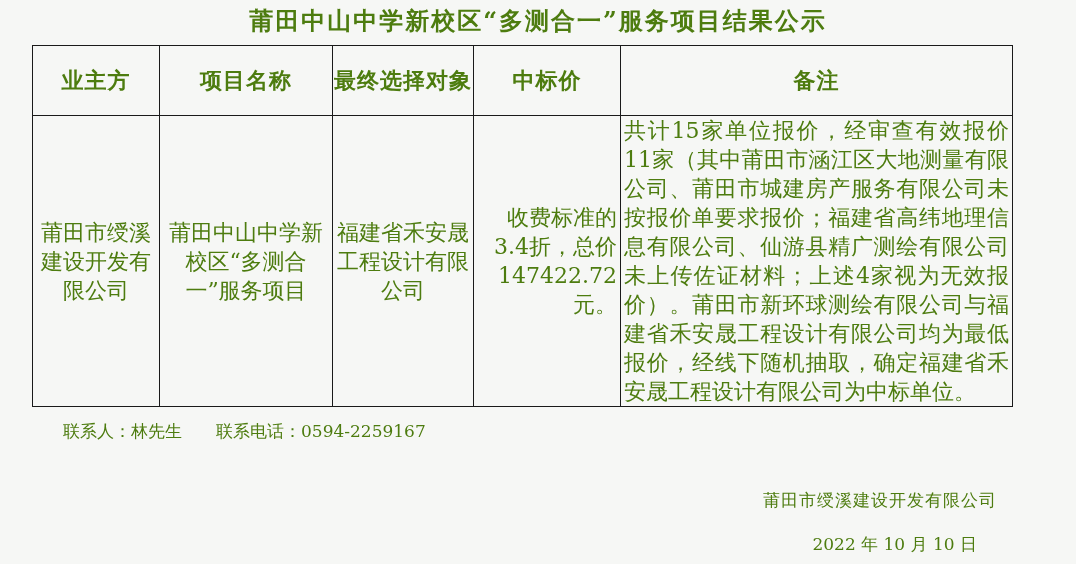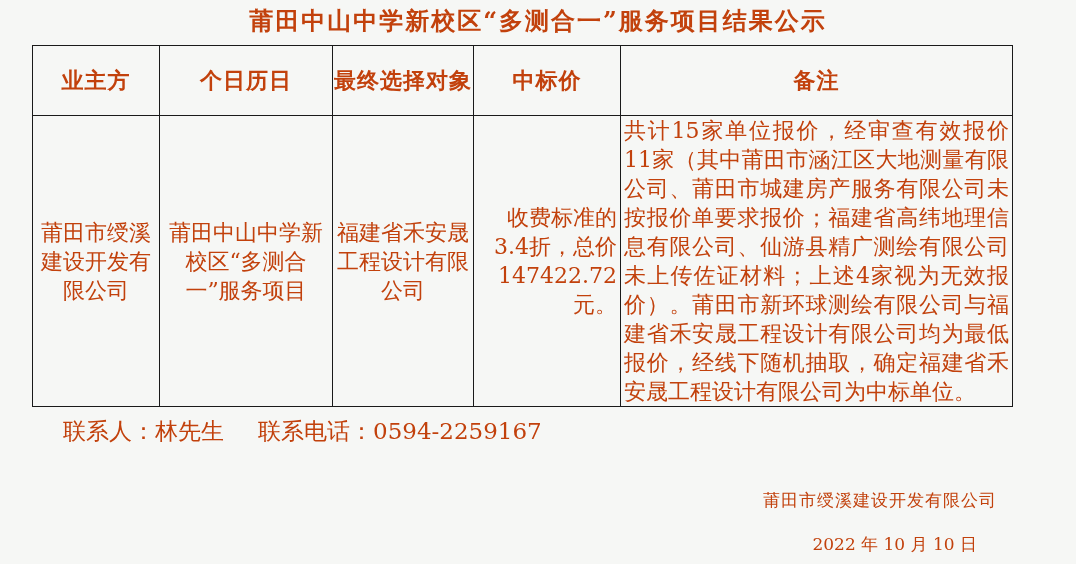--- a/index.html
+++ b/index.html
@@ -1,21 +1,21 @@
 <!DOCTYPE html>
 <html><head>
 <meta charset="utf-8">
 <style>
   html, body { margin: 0; padding: 0; }
   .page {
     position: relative;
     width: 1076px;
     height: 564px;
     background: #f6f7f5;
-    color: #c2410c;
+    color: #4d7c0f;
     font-family: "DejaVu Serif", "Liberation Serif", serif;
     overflow: hidden;
   }
   .title {
     padding-top: 5px;
     text-align: center;
     font-size: 24px;
     line-height: 32px;
     font-weight: bold;
     letter-spacing: 2px;
@@ -55,21 +55,21 @@
   .c-owner, .c-project, .c-selected { text-align: center; }
   .c-price { text-align: right; }
   .c-remarks {
     text-align: justify;
     line-height: 23px;
     padding: 4px 4px;
   }
   .contact {
     margin-top: 14px;
     padding-left: 63px;
-    font-size: 23px;
+    font-size: 17px;
     line-height: 20px;
   }
   .contact .phone { margin-left: 34px; }
   .sig-company {
     margin-top: 49px;
     text-align: right;
     padding-right: 79px;
     font-size: 17px;
     line-height: 20px;
     letter-spacing: 1px;
@@ -94,21 +94,21 @@
     <colgroup>
       <col style="width:127px">
       <col style="width:173px">
       <col style="width:141px">
       <col style="width:147px">
       <col style="width:392px">
     </colgroup>
     <thead>
       <tr>
         <th>业主方</th>
-        <th>个日历日</th>
+        <th>项目名称</th>
         <th>最终选择对象</th>
         <th>中标价</th>
         <th>备注</th>
       </tr>
     </thead>
     <tbody>
       <tr>
         <td class="c-owner">莆田市绶溪建设开发有限公司</td>
         <td class="c-project">莆田中山中学新校区“多测合一”服务项目</td>
         <td class="c-selected">福建省禾安晟工程设计有限公司</td>

